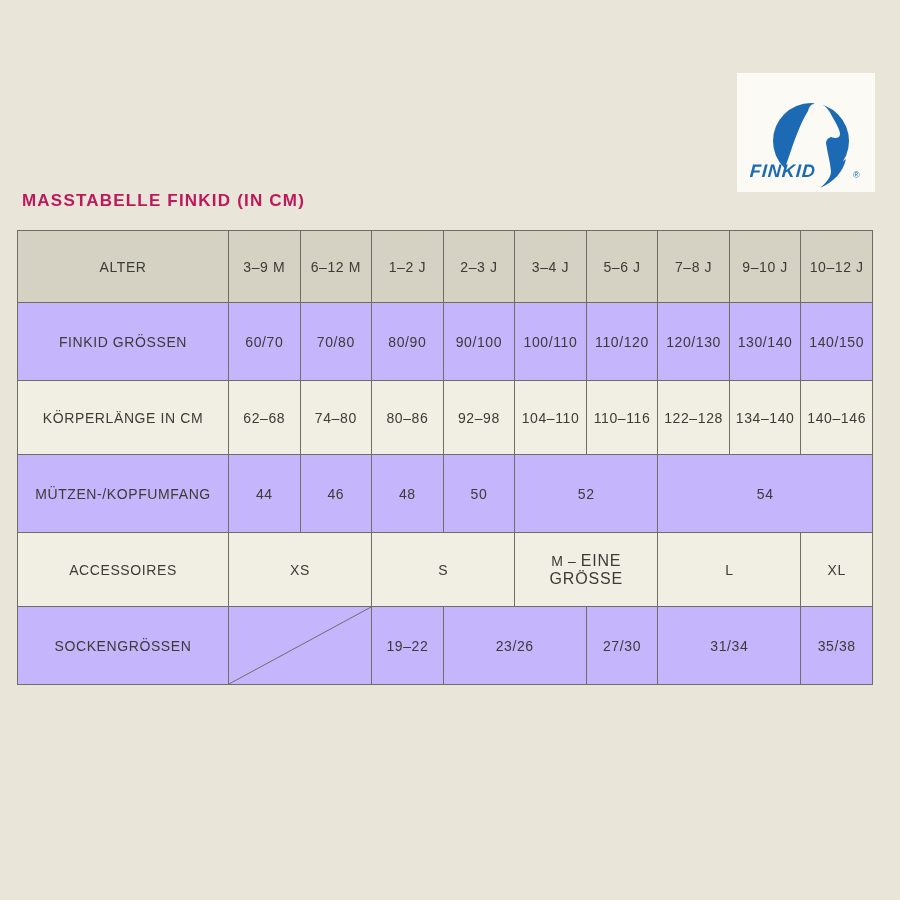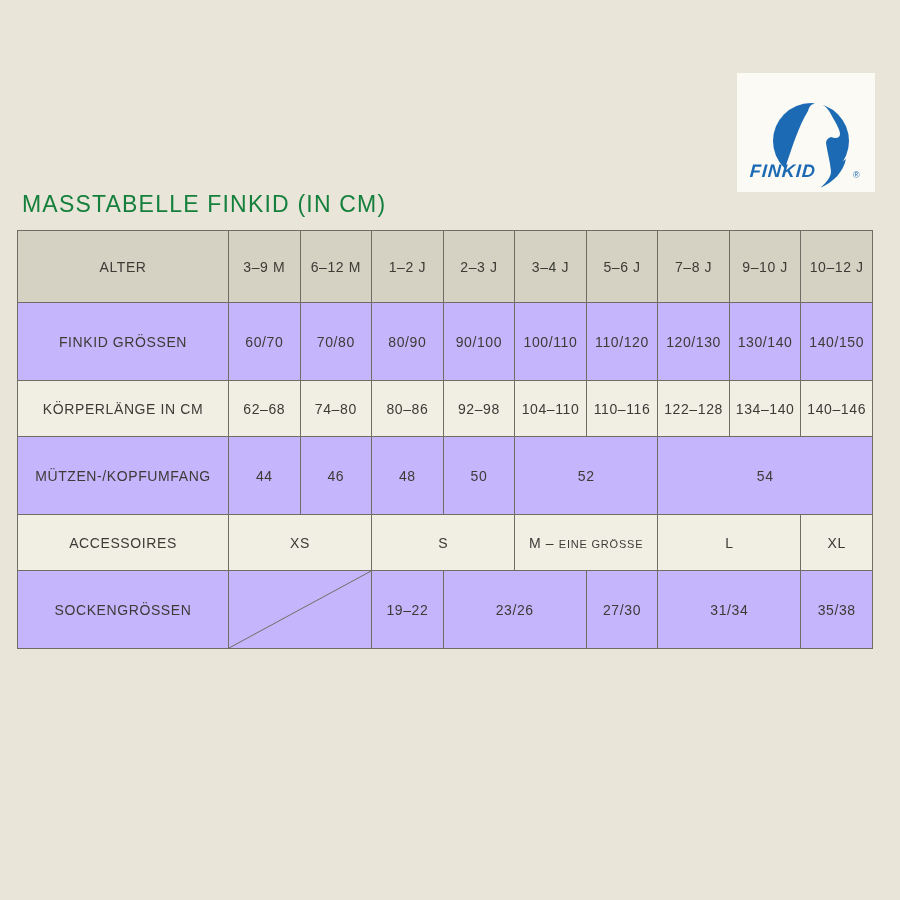--- a/index.html
+++ b/index.html
@@ -43,24 +43,24 @@
     top: 97px;
     font-size: 9px;
     color: #1c6ab3;
   }
 
   
   .title {
     position: absolute;
     left: 22px;
     top: 191px;
-    font-size: 23px;
-    font-weight: 400;
+    font-size: 17px;
+    font-weight: 700;
     letter-spacing: 1.2px;
-    color: #15803d;
+    color: #be185d;
   }
 
   
   .size-table {
     position: absolute;
     left: 17px;
     top: 230px;
     width: 856px;
     border-collapse: collapse;
     table-layout: fixed;
@@ -70,24 +70,24 @@
     text-align: center;
     vertical-align: middle;
     font-size: 14px;
     font-weight: 400;
     letter-spacing: 0.6px;
     color: #3c3b36;
     padding: 0 2px;
   }
   .row-header { height: 72px; background: #d5d2c3; }
   .row-medium { height: 78px; background: #c4b5fd; }
-  .row-light  { height: 56px; background: #f1eee4; }
+  .row-light  { height: 74px; background: #f1eee4; }
   col.label-col { width: 211px; }
   .note {
-    font-size: 11px;
+    font-size: 16px;
     letter-spacing: 0.8px;
   }
   .diagonal-cell { position: relative; padding: 0; }
   .diagonal-cell svg {
     position: absolute;
     left: 0; top: 0;
     width: 100%; height: 100%;
     display: block;
   }
 </style>

